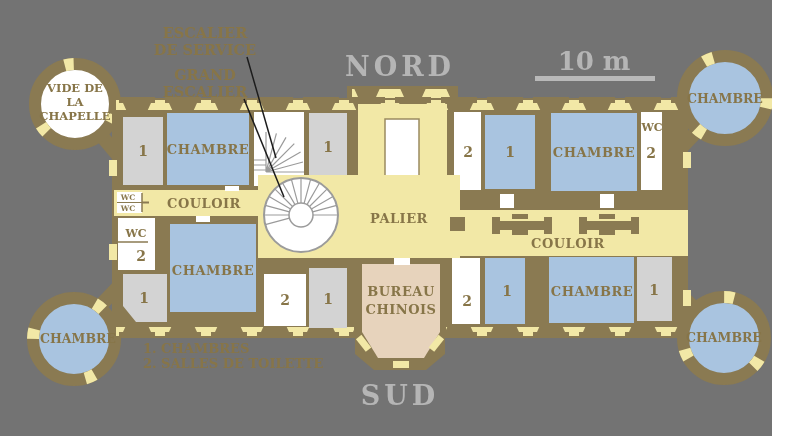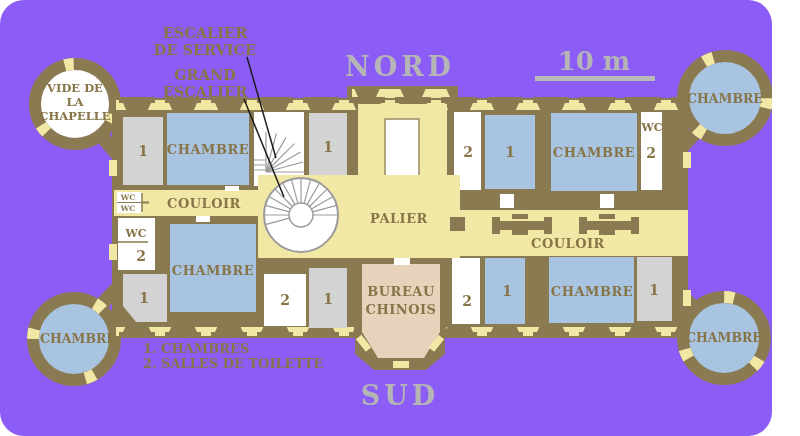--- a/index.html
+++ b/index.html
@@ -1,16 +1,16 @@
 <!DOCTYPE html>
 <html><head>
 <meta charset="utf-8">
 <style>
   html,body{margin:0;padding:0;background:#ffffff;}
-  .stage{width:772px;height:436px;position:relative;background:#8b5cf6;overflow:hidden;border-radius:24px;}
+  .stage{width:772px;height:436px;position:relative;background:#737373;overflow:hidden;}
   svg{display:block;}
   .wall{fill:#8a7a52;}
   .yellow{fill:#f2e8a6;}
   .cham{fill:#a9c4e0;}
   .svc{fill:#d3d3d3;}
   .bureau{fill:#e7d3bc;}
   .white{fill:#ffffff;}
   .wline{stroke:#8a7a52;}
   text{font-family:"DejaVu Serif","Liberation Serif",serif;font-weight:bold;fill:#877548;}
   .t-room{font-size:13px;letter-spacing:0.5px;}

